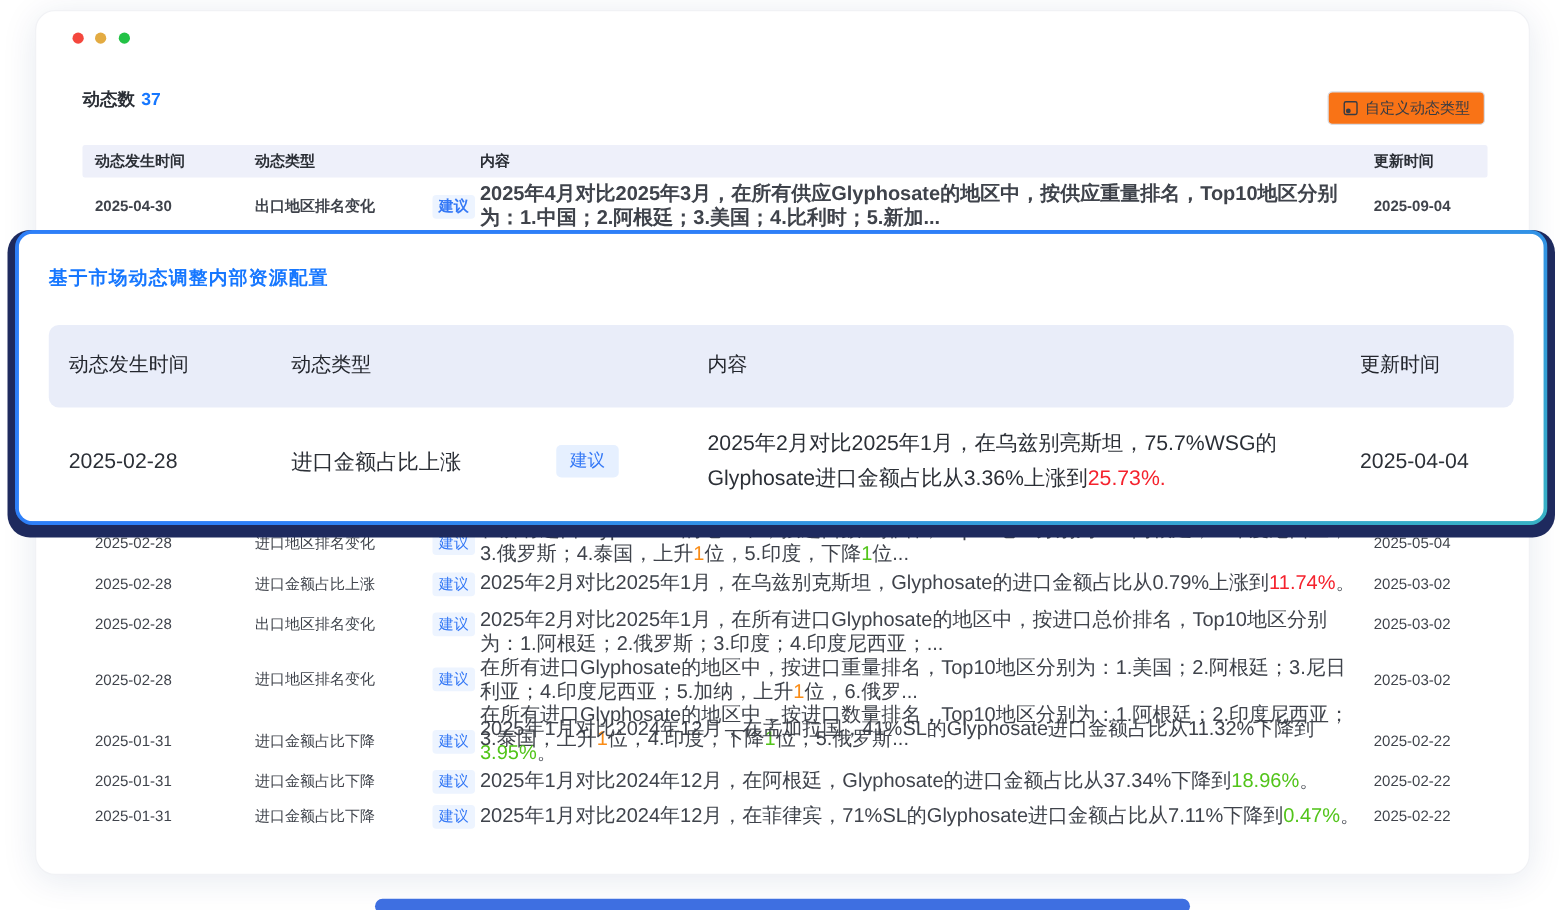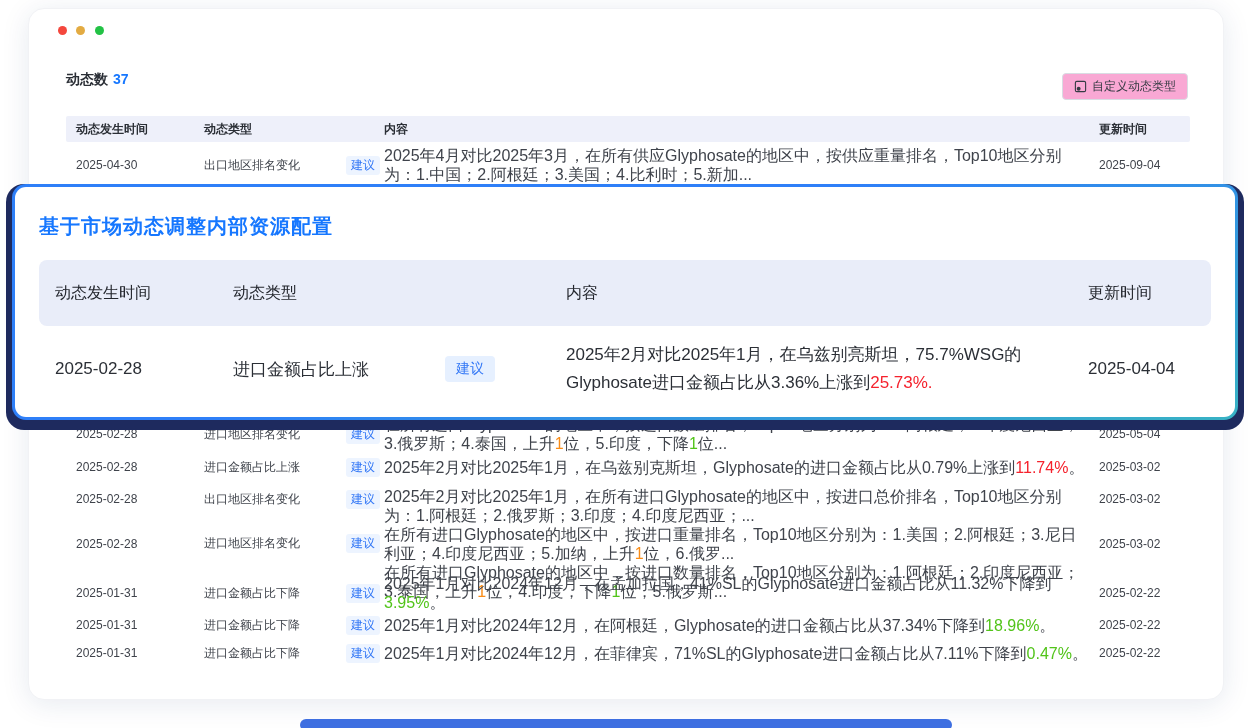--- a/index.html
+++ b/index.html
@@ -10,21 +10,21 @@
     box-shadow:0 4px 28px rgba(20,50,110,0.10); }
   .dot { position:absolute; top:17px; width:9px; height:9px; border-radius:50%; }
   .dot-red { left:29px; background:#f4473d; }
   .dot-yellow { left:47px; background:#e3ab42; }
   .dot-green { left:66px; background:#22c245; }
 
   .stats { position:absolute; left:37px; top:62px; font-size:14px; font-weight:bold; color:#2b2f36; }
   .stats .num { color:#1677ff; margin-left:5px; }
 
   .customize-btn { position:absolute; right:35px; top:64px; height:27px;
-    border:1px solid #d9dce3; border-radius:4px; background:#f9a8d4;
+    border:1px solid #d9dce3; border-radius:4px; background:#f97316;
     font-size:12px; color:#363b44; display:flex; align-items:center; gap:5px;
     padding:0 11px; cursor:pointer; }
   .customize-btn svg { display:block; }
 
   .tbl-header { position:absolute; left:37px; top:107px; width:1124px; height:26px;
     background:#eef0fa; border-radius:2px; }
   .tbl-header span { position:absolute; top:0; height:26px; line-height:26px;
     font-size:12px; font-weight:bold; color:#2b2f36; }
   .col-time   { left:10px; }
   .col-type   { left:138px; }
@@ -48,21 +48,21 @@
   .seg-green  { color:#52c41a; }
   .seg-orange { color:#fa8c16; }
 
   
   .callout-shadow { position:absolute; left:6px; top:184px; width:1238px; height:246px;
     background:#1e2a5e; border-radius:18px; z-index:20; }
   .callout { position:absolute; left:6px; top:0; width:1226px; height:236px;
     border:3px solid transparent; border-radius:14px;
     background:linear-gradient(#fff,#fff) padding-box,
                linear-gradient(160deg,#2e7ff8 0%,#2e7ff8 45%,#38b2c4 100%) border-box; }
-  .callout-title { position:absolute; left:24px; top:26px; font-size:20px;
+  .callout-title { position:absolute; left:24px; top:26px; font-size:15px;
     font-weight:bold; color:#1677ff; letter-spacing:1px; }
   .co-header { position:absolute; left:24px; top:73px; width:1172px; height:66px;
     background:#e9edf9; border-radius:8px; }
   .co-header span { position:absolute; top:0; height:66px; line-height:66px;
     font-size:16px; color:#23262d; }
   .coh-time { left:16px; } .coh-type { left:194px; } .coh-content { left:527px; } .coh-upd { left:1049px; }
   .co-row { position:absolute; left:24px; top:139px; width:1172px; height:86px; }
   .co-row .co-cell { position:absolute; top:0; height:100%; display:flex; align-items:center;
     font-size:17px; color:#2b2f36; }
   .co-date { left:16px; }
@@ -100,21 +100,21 @@
   </button>
 
   <div class="tbl-header">
     <span class="col-time">动态发生时间</span>
     <span class="col-type">动态类型</span>
     <span class="col-content">内容</span>
     <span class="col-upd">更新时间</span>
   </div>
 
   <div class="rows-layer" id="rows-layer">
-      <div class="t-row" style="top: 142px; height: 28px;">
+      <div class="t-row" style="top: 142px; height: 28px; font-weight: bold;">
         <div class="cell c-date">2025-04-30</div>
         <div class="cell c-type">出口地区排名变化</div>
         <div class="cell c-tag">
           <span class="tag-sm">建议</span>
         </div>
         <div class="c-content">
           <div><span>2025年4月对比2025年3月，在所有供应Glyphosate的地区中，按供应重量排名，Top10地区分别为：1.中国；2.阿根廷；3.美国；4.比利时；5.新加...</span></div>
         </div>
         <div class="cell c-upd">2025-09-04</div>
       </div>

